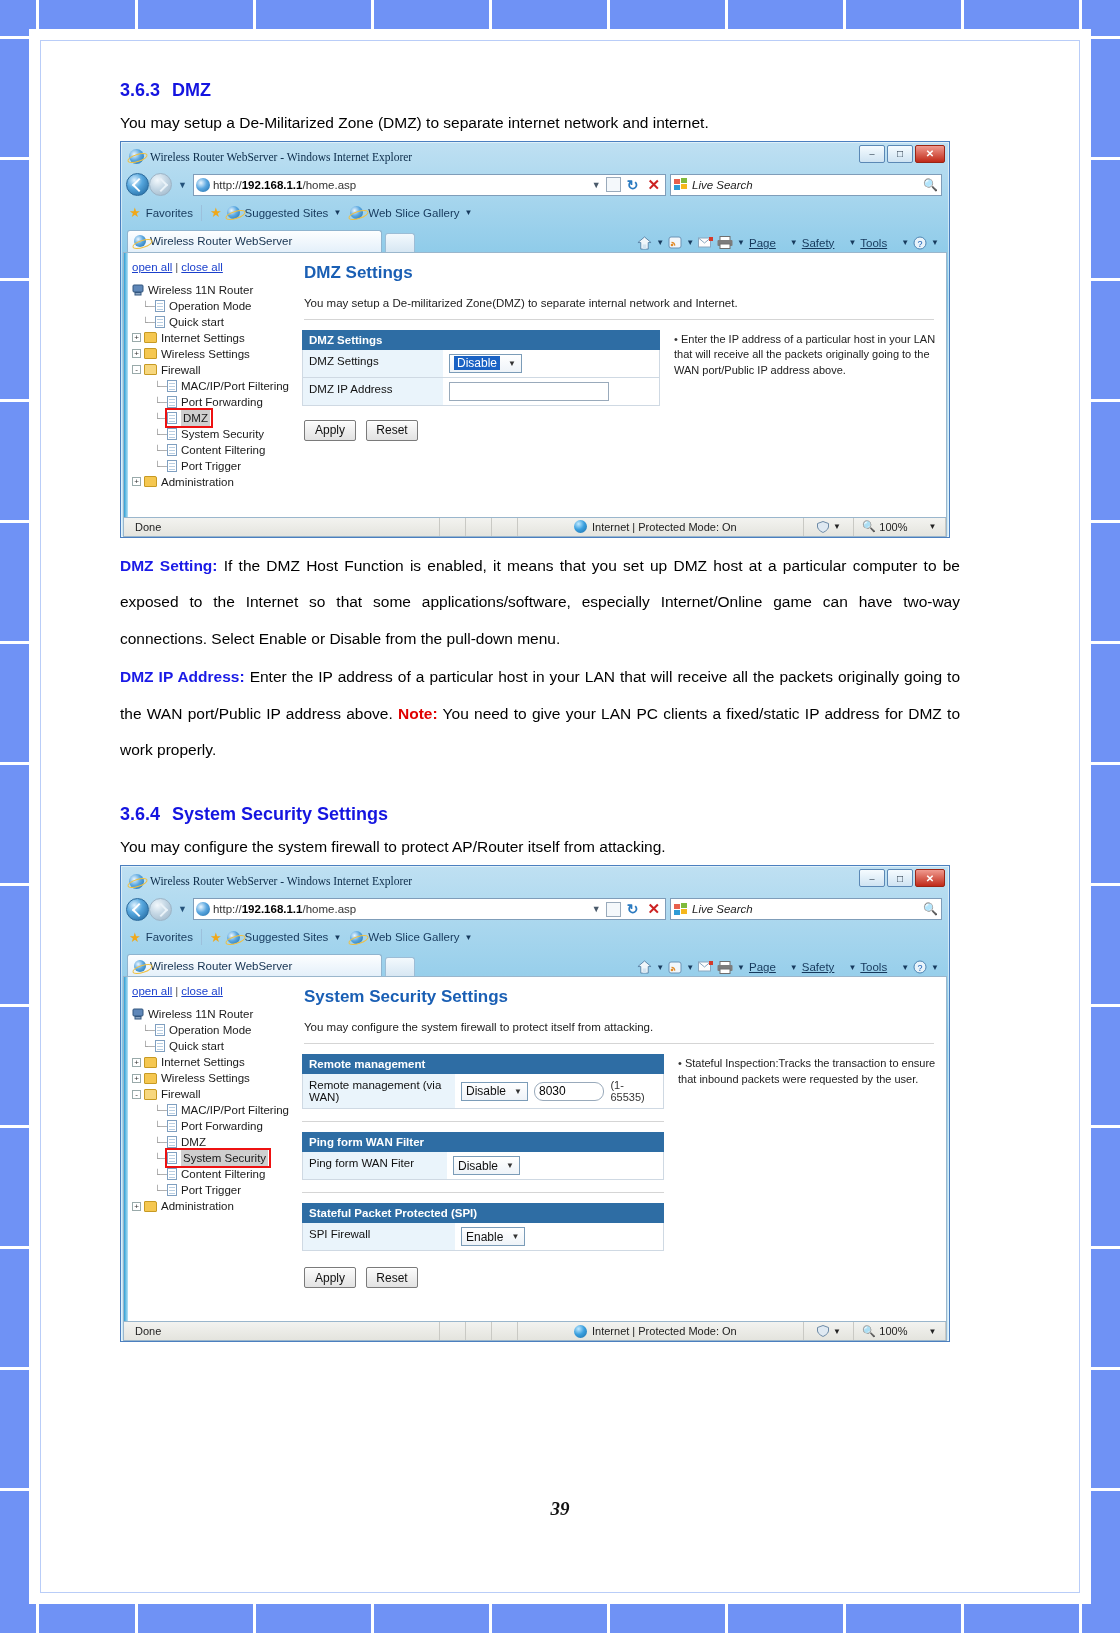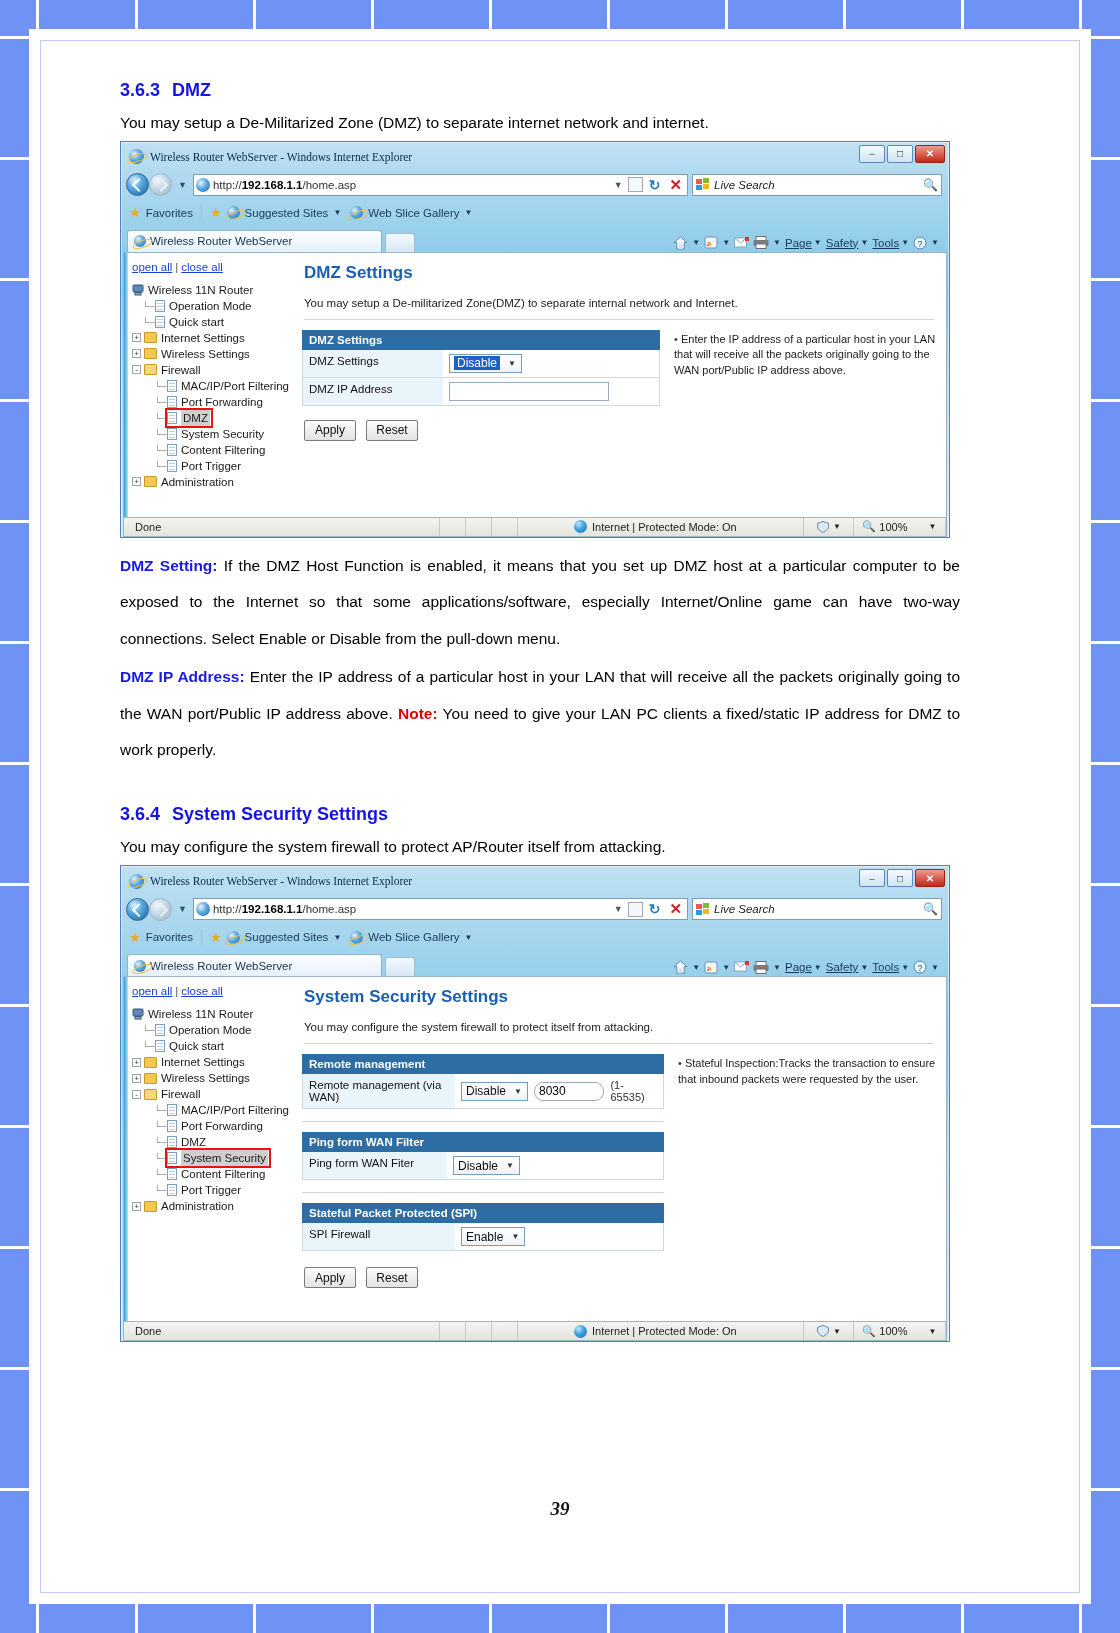--- a/index.html
+++ b/index.html
@@ -91,21 +91,21 @@
   .addr-ico { width:14px;height:14px;border-radius:50%;
     background:radial-gradient(circle at 35% 35%,#eaf6ff 0%,#5aa7e0 45%,#1c6ba8 100%); flex:0 0 auto;}
   .addr-text { font-size:11.5px; color:#333; white-space:nowrap; overflow:hidden; flex:1 1 auto; }
   .addr-text b { color:#000; }
   .addr-btn { font-size:9px; color:#4a5a6a; padding:0 2px; flex:0 0 auto;}
   .ico-sq { width:15px;height:15px;border:1px solid #9ab; background:#f4f8fb; display:inline-block; }
   .ico-refresh { color:#2a7ac0; font-size:14px; font-weight:bold; flex:0 0 auto; padding:0 3px;}
   .ico-stop { color:#cc2222; font-size:15px; font-weight:bold; flex:0 0 auto; padding:0 3px;}
 
   .search-box {
-    width:250px; height:22px; background:#fff; border:1px solid #7f9db9;
+    width:272px; height:22px; background:#fff; border:1px solid #7f9db9;
     display:flex; align-items:center; padding:0 3px; gap:4px; flex:0 0 auto;
   }
   .ms-flag { width:14px;height:13px; flex:0 0 auto; position:relative; }
   .search-text { font-size:11.5px; color:#222; font-style:italic; flex:1 1 auto; }
   .search-mag { color:#2a6ba8; font-size:12px; }
 
   .ie-favbar { height:26px; display:flex; align-items:center; gap:5px; padding:0 6px; font-size:11.5px; color:#16395c; }
   .star { color:#f0a819; font-size:13px; }
   .fav-sep { width:1px;height:16px;background:#9cc0dc; margin:0 3px; }
   .caret { font-size:8px; }
@@ -114,21 +114,21 @@
   .ie-tab {
     height:22px; min-width:255px; background:linear-gradient(180deg,#fdfeff,#e4f0fa);
     border:1px solid #8fb4cf; border-bottom:none; border-radius:3px 3px 0 0;
     display:flex; align-items:center; gap:4px; padding:0 6px; font-size:11.5px; color:#14314f;
   }
   .ie-tab-new { width:30px;height:19px;background:linear-gradient(180deg,#f3f9fd,#d7e7f3);
     border:1px solid #9cbdd6; border-bottom:none; border-radius:3px 3px 0 0; margin-left:3px;}
   .ie-cmdbar { position:absolute; right:8px; bottom:2px; display:flex; align-items:center; gap:4px;
     font-size:11.5px; color:#16395c; }
   .home-ico { width:15px;height:14px; position:relative; }
-  .cmd-item { display:flex;align-items:center;gap:2px; }
+  .cmd-item { display:flex;align-items:center;gap:14px; }
   .cmd-item u { text-decoration:underline; }
 
   
   .ie-page { background:#fff; border:1px solid #9ab6cc; border-bottom:none; height:265px; display:flex; position:relative; overflow:hidden;}
   .ie-page.tall { height:345px; }
   .sb-left { width:172px; flex:0 0 auto; border-right:0px solid #ddd; padding:8px 0 0 4px; position:relative;}
   .sb-strip { position:absolute; left:0; top:0; bottom:0; width:4px; background:linear-gradient(90deg,#2e9fd4,#b9e3f5); }
   .tree-links { font-size:11.5px; padding-left:4px; margin-bottom:9px; white-space:nowrap;}
   .tree-links a { color:#1a3fcc; text-decoration:underline; }
   .tree-links span.bar { color:#555; padding:0 3px;}

